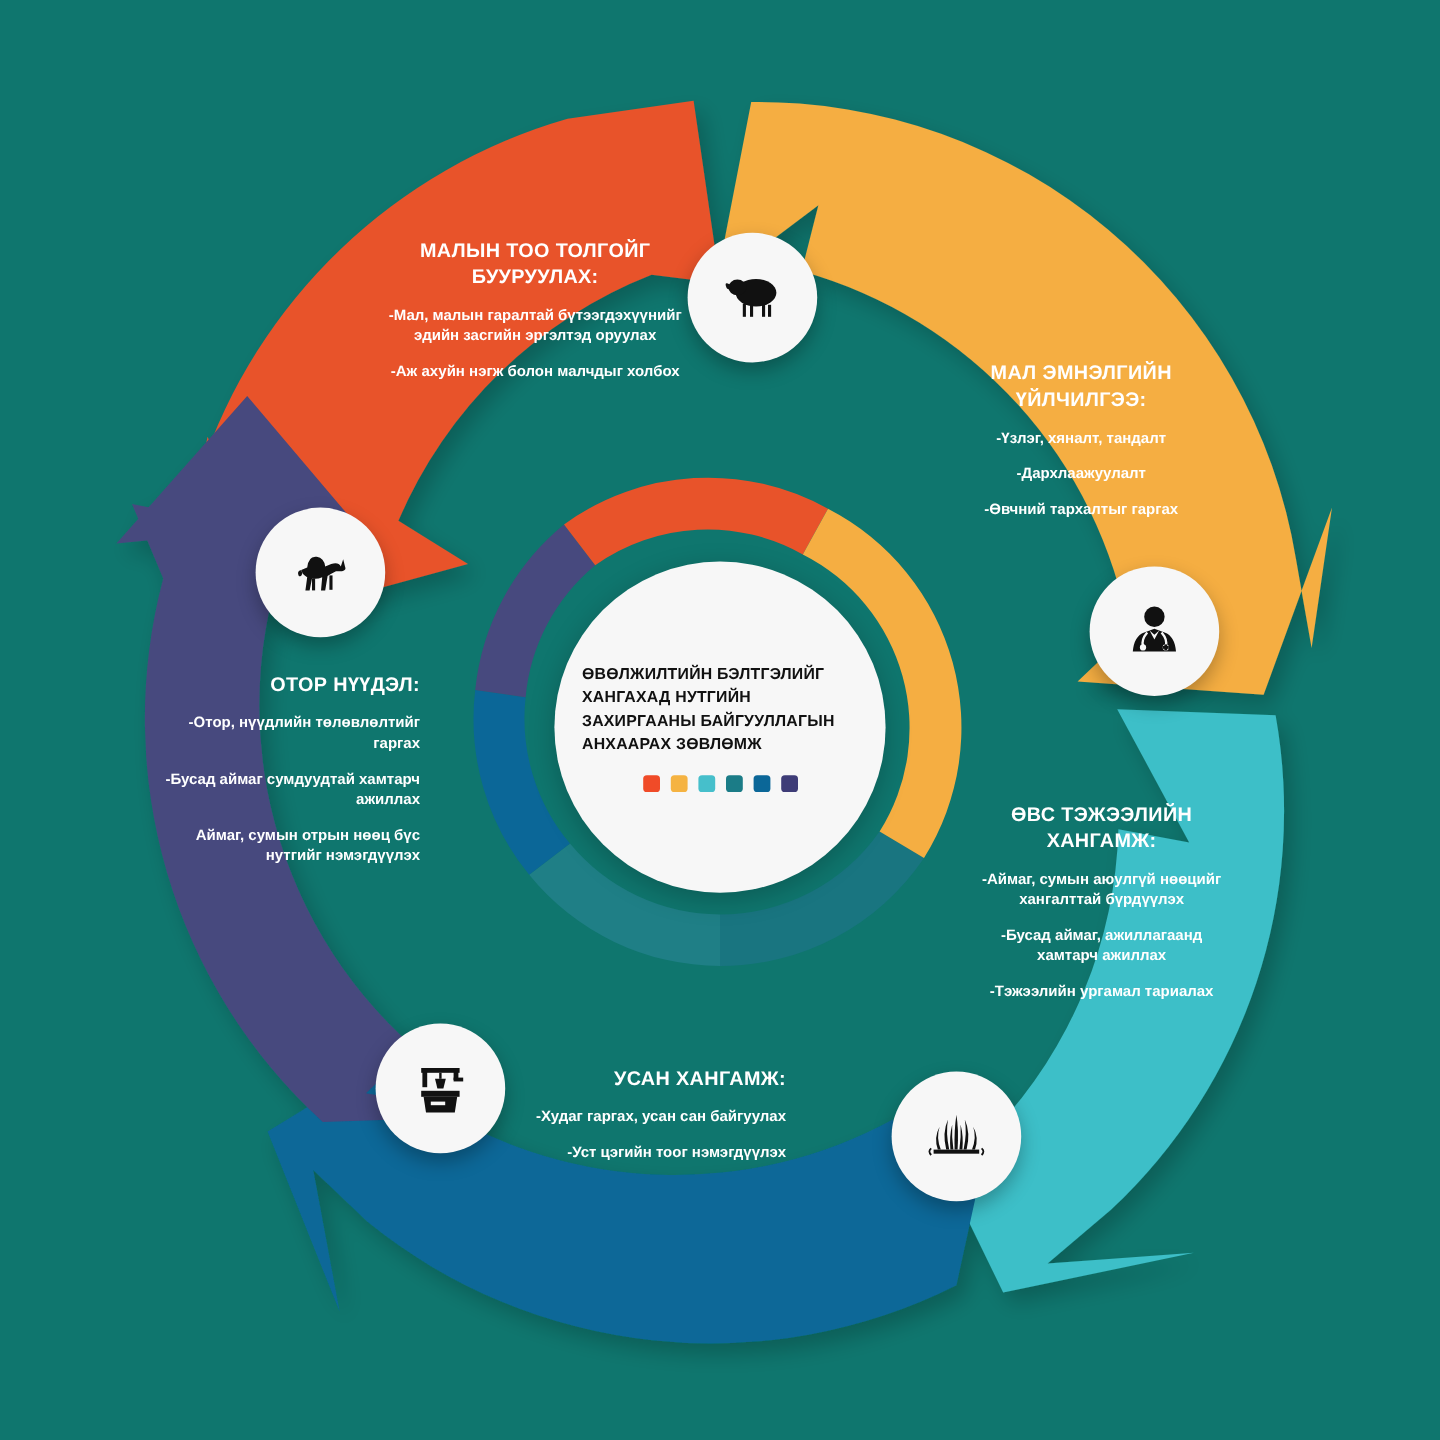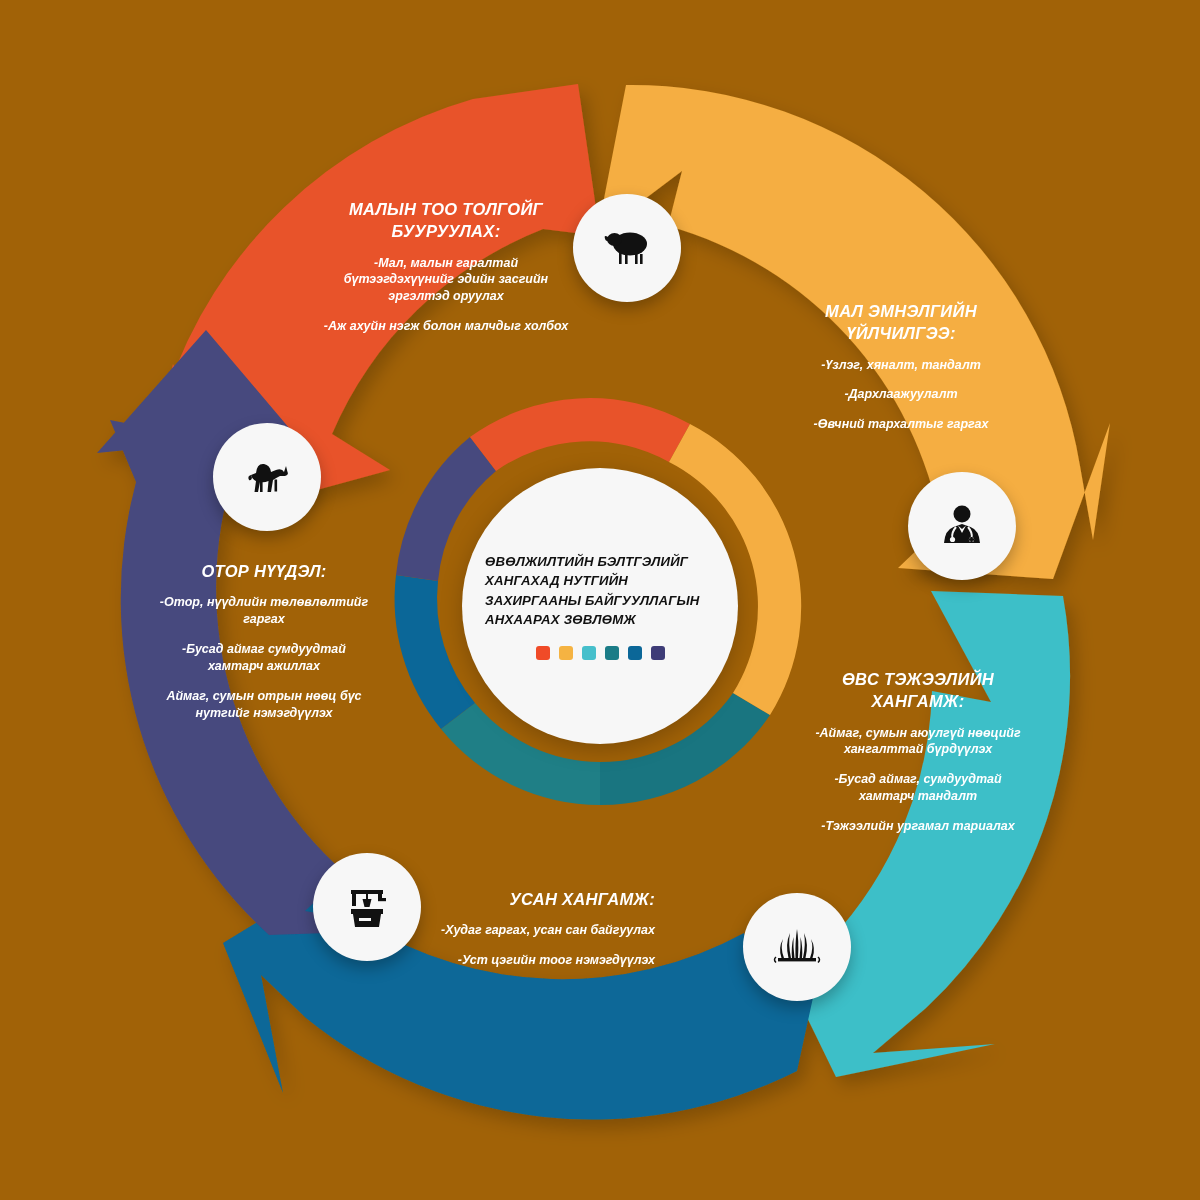--- a/index.html
+++ b/index.html
@@ -4,24 +4,23 @@
 <style>
   html, body {
     margin: 0;
     padding: 0;
     background: #ffffff;
   }
   #stage {
     position: relative;
     width: 1200px;
     height: 1200px;
-    background: #a16207;
+    background: #0f766e;
     font-family: "Liberation Sans", "DejaVu Sans", sans-serif;
     overflow: hidden;
-    font-style: italic;
   }
   #wheel {
     position: absolute;
     left: 0;
     top: 0;
     width: 1200px;
     height: 1200px;
   }
 
   
@@ -43,21 +42,21 @@
     font-size: 12.5px;
     margin-bottom: 13px;
   }
   .seg-item:last-child { margin-bottom: 0; }
 
   
   .t-livestock { left: 318px; top: 198px; width: 256px; }
   .t-vet       { left: 790px; top: 300px; width: 222px; }
   .t-fodder    { left: 808px; top: 668px; width: 220px; }
   .t-water     { left: 425px; top: 888px; width: 230px; text-align: right; }
-  .t-otor      { left: 155px; top: 560px; width: 218px; }
+  .t-otor      { left: 132px; top: 560px; width: 218px; text-align: right; }
 
   
   #center {
     position: absolute;
     left: 462px;
     top: 468px;
     width: 276px;
     height: 276px;
     border-radius: 50%;
     background: #f7f7f7;
@@ -209,21 +208,21 @@
   <div class="seg-text t-vet">
     <div class="seg-title">МАЛ ЭМНЭЛГИЙН ҮЙЛЧИЛГЭЭ:</div>
     <div class="seg-item">-Үзлэг, хяналт, тандалт</div>
     <div class="seg-item">-Дархлаажуулалт</div>
     <div class="seg-item">-Өвчний тархалтыг гаргах</div>
   </div>
 
   <div class="seg-text t-fodder">
     <div class="seg-title">ӨВС ТЭЖЭЭЛИЙН ХАНГАМЖ:</div>
     <div class="seg-item">-Аймаг, сумын аюулгүй нөөцийг хангалттай бүрдүүлэх</div>
-    <div class="seg-item">-Бусад аймаг, сумдуудтай хамтарч тандалт</div>
+    <div class="seg-item">-Бусад аймаг, ажиллагаанд хамтарч ажиллах</div>
     <div class="seg-item">-Тэжээлийн ургамал тариалах</div>
   </div>
 
   <div class="seg-text t-water">
     <div class="seg-title">УСАН ХАНГАМЖ:</div>
     <div class="seg-item">-Худаг гаргах, усан сан байгуулах</div>
     <div class="seg-item">-Уст цэгийн тоог нэмэгдүүлэх</div>
   </div>
 
   <div class="seg-text t-otor">

